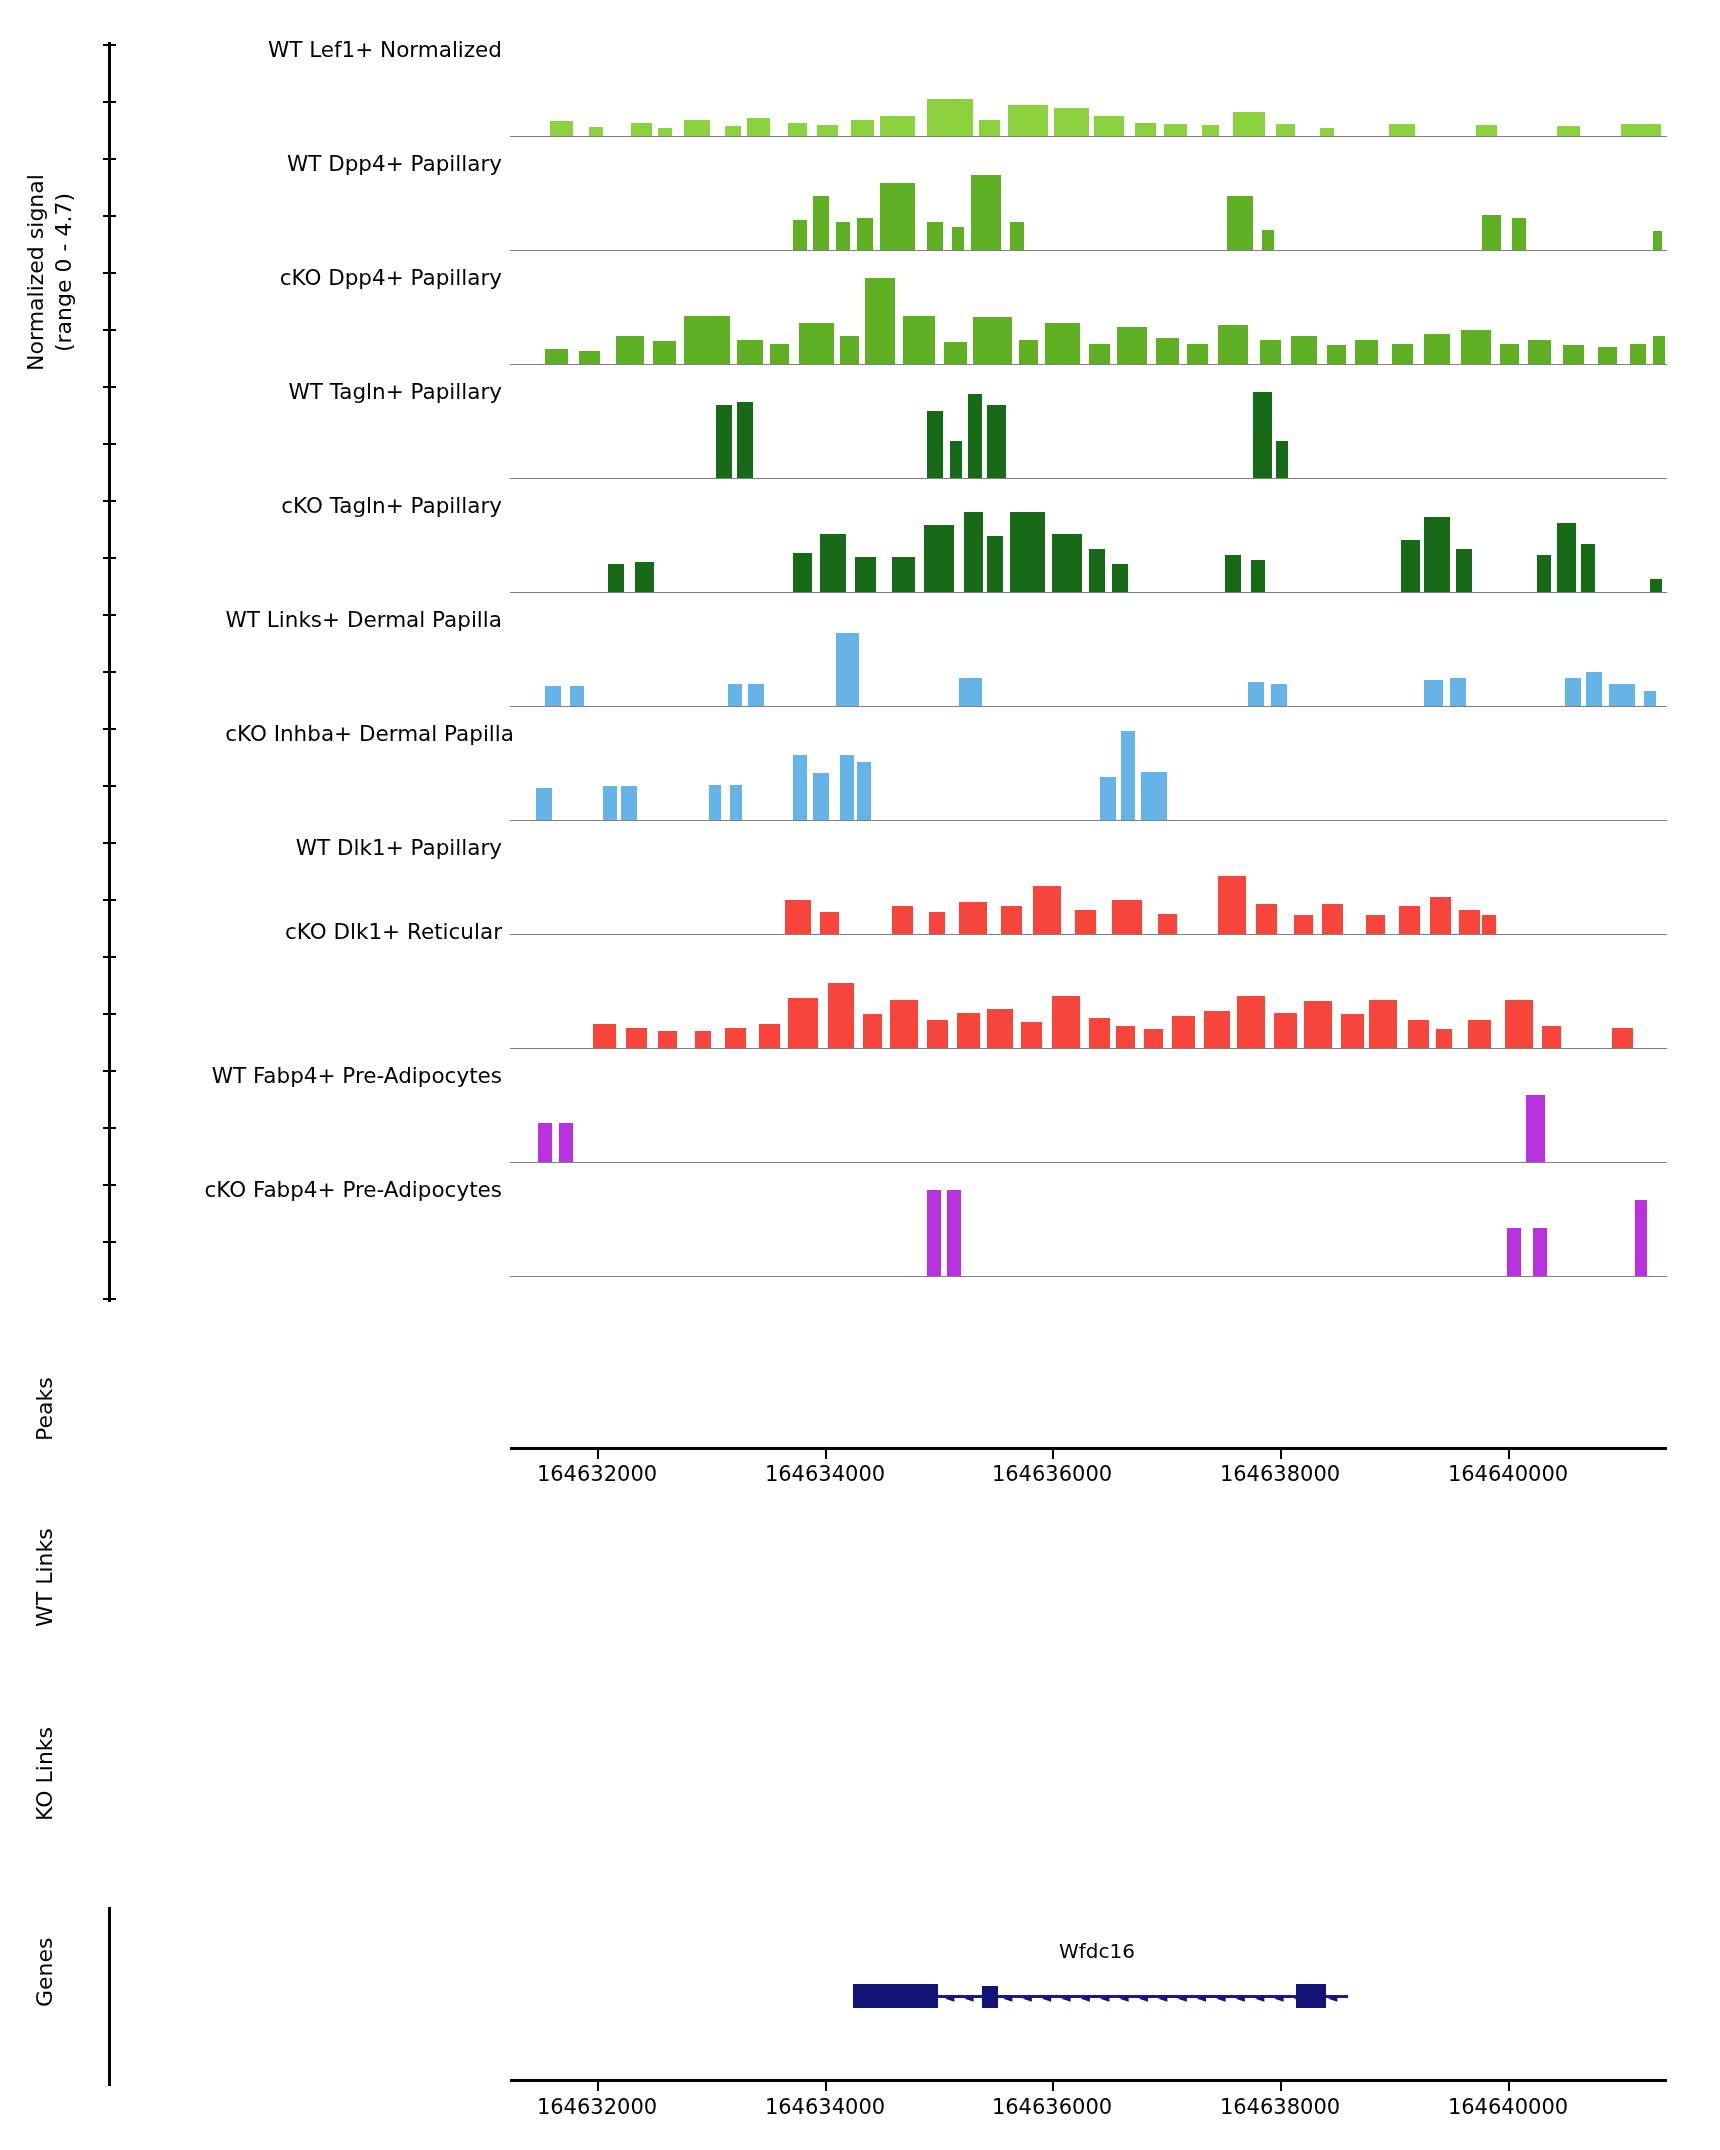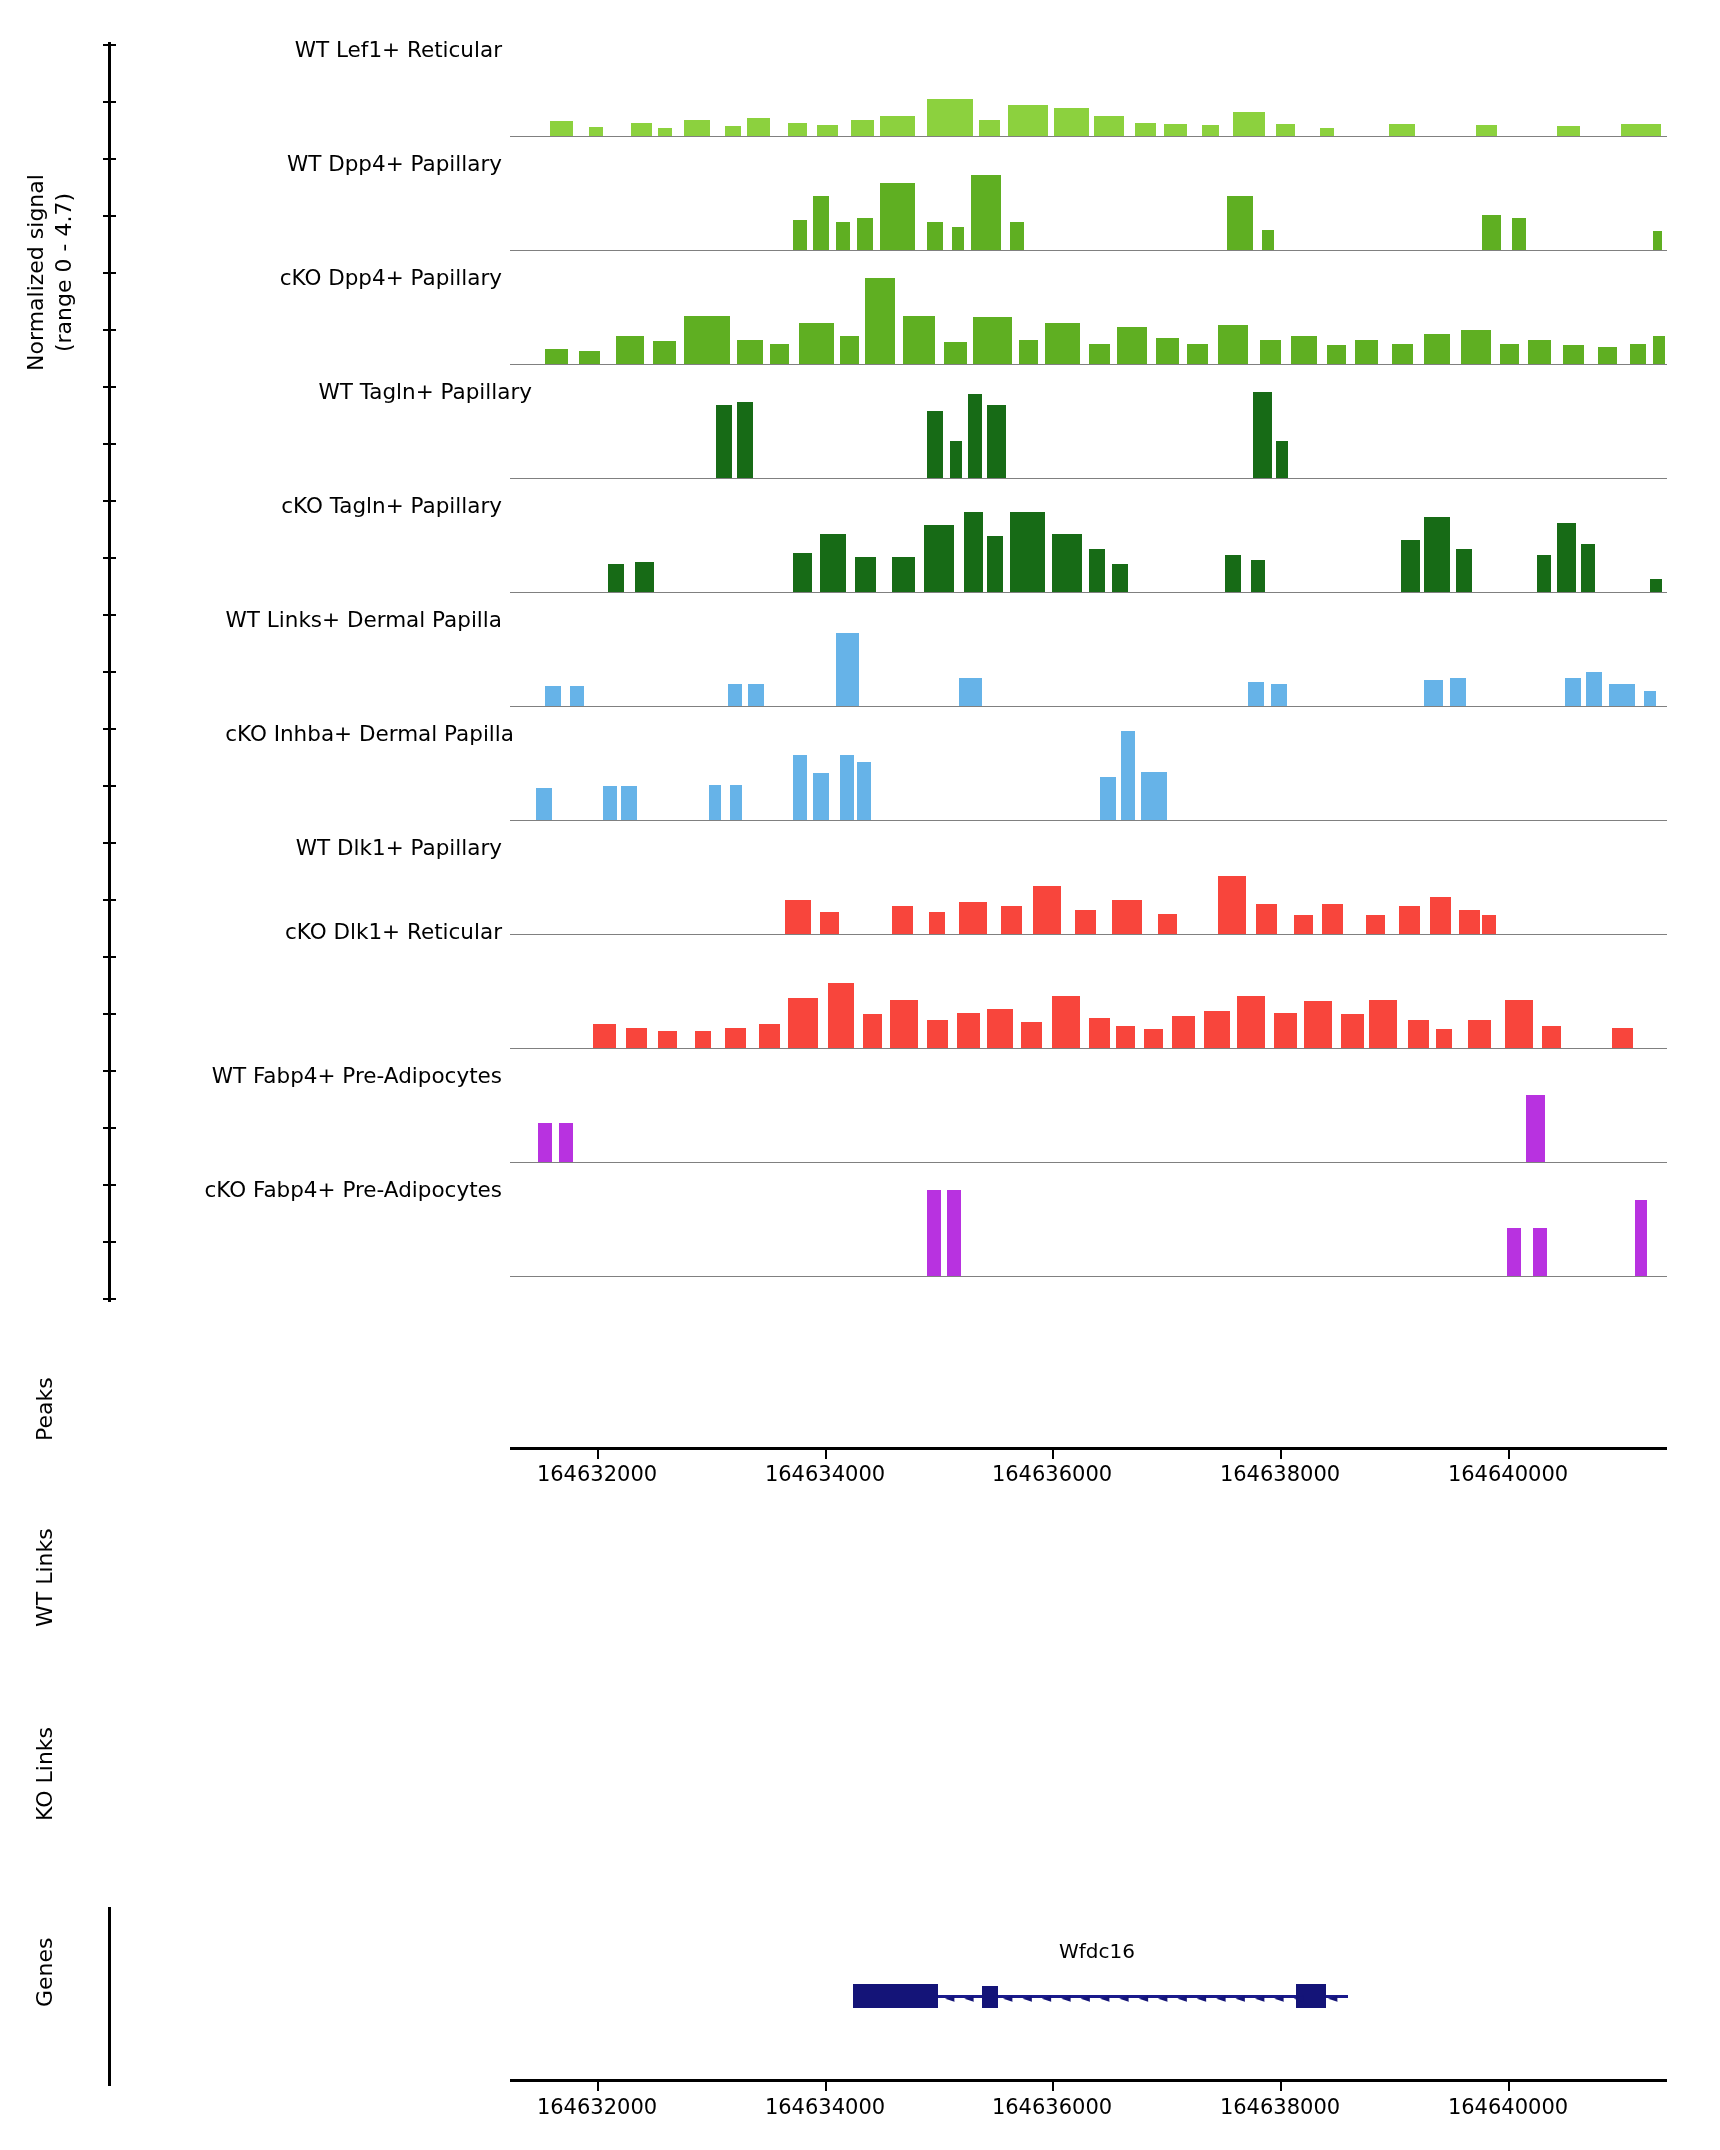--- a/index.html
+++ b/index.html
@@ -180,21 +180,21 @@
       <div class="tick" style="top: 1013px;"></div>
       <div class="tick" style="top: 1070px;"></div>
       <div class="tick" style="top: 1127px;"></div>
       <div class="tick" style="top: 1184px;"></div>
       <div class="tick" style="top: 1241px;"></div>
       <div class="tick" style="top: 1298px;"></div>
     </div>
 
   <div id="tracks">
       <div class="track-title-box" style="top: 30px;">
-        <div class="track-title">WT Lef1+ Reticular</div>
+        <div class="track-title">WT Lef1+ Normalized</div>
       </div>
       <div class="plotarea" style="top: 43px; height: 93px;">
         <div class="bar" style="left: 40px; width: 23px; height: 15px; background: rgb(140, 209, 62);"></div>
         <div class="bar" style="left: 79px; width: 14px; height: 9.3px; background: rgb(140, 209, 62);"></div>
         <div class="bar" style="left: 121px; width: 21px; height: 13px; background: rgb(140, 209, 62);"></div>
         <div class="bar" style="left: 148px; width: 14px; height: 8.4px; background: rgb(140, 209, 62);"></div>
         <div class="bar" style="left: 174px; width: 25.5px; height: 16px; background: rgb(140, 209, 62);"></div>
         <div class="bar" style="left: 215px; width: 16px; height: 10.3px; background: rgb(140, 209, 62);"></div>
         <div class="bar" style="left: 237px; width: 23px; height: 17.7px; background: rgb(140, 209, 62);"></div>
         <div class="bar" style="left: 278px; width: 18.5px; height: 13px; background: rgb(140, 209, 62);"></div>
@@ -270,21 +270,21 @@
         <div class="bar" style="left: 914px; width: 25.5px; height: 30px; background: rgb(95, 175, 34);"></div>
         <div class="bar" style="left: 951px; width: 30px; height: 34px; background: rgb(95, 175, 34);"></div>
         <div class="bar" style="left: 990px; width: 18.5px; height: 20.5px; background: rgb(95, 175, 34);"></div>
         <div class="bar" style="left: 1018px; width: 23px; height: 24px; background: rgb(95, 175, 34);"></div>
         <div class="bar" style="left: 1053px; width: 21px; height: 18.6px; background: rgb(95, 175, 34);"></div>
         <div class="bar" style="left: 1088px; width: 18.5px; height: 17px; background: rgb(95, 175, 34);"></div>
         <div class="bar" style="left: 1120px; width: 16px; height: 20.5px; background: rgb(95, 175, 34);"></div>
         <div class="bar" style="left: 1143px; width: 11.6px; height: 28px; background: rgb(95, 175, 34);"></div>
       </div>
       <div class="baseline" style="top: 364px;"></div>
-      <div class="track-title-box" style="top: 372px; padding-left: 30px;">
+      <div class="track-title-box" style="top: 372px;">
         <div class="track-title">WT Tagln+ Papillary</div>
       </div>
       <div class="plotarea" style="top: 385px; height: 93px;">
         <div class="bar" style="left: 206px; width: 16px; height: 73px; background: rgb(23, 107, 22);"></div>
         <div class="bar" style="left: 227px; width: 16px; height: 76px; background: rgb(23, 107, 22);"></div>
         <div class="bar" style="left: 417px; width: 16px; height: 67px; background: rgb(23, 107, 22);"></div>
         <div class="bar" style="left: 440px; width: 11.6px; height: 37px; background: rgb(23, 107, 22);"></div>
         <div class="bar" style="left: 458px; width: 14px; height: 84px; background: rgb(23, 107, 22);"></div>
         <div class="bar" style="left: 477px; width: 18.5px; height: 73px; background: rgb(23, 107, 22);"></div>
         <div class="bar" style="left: 743px; width: 18.5px; height: 86px; background: rgb(23, 107, 22);"></div>

